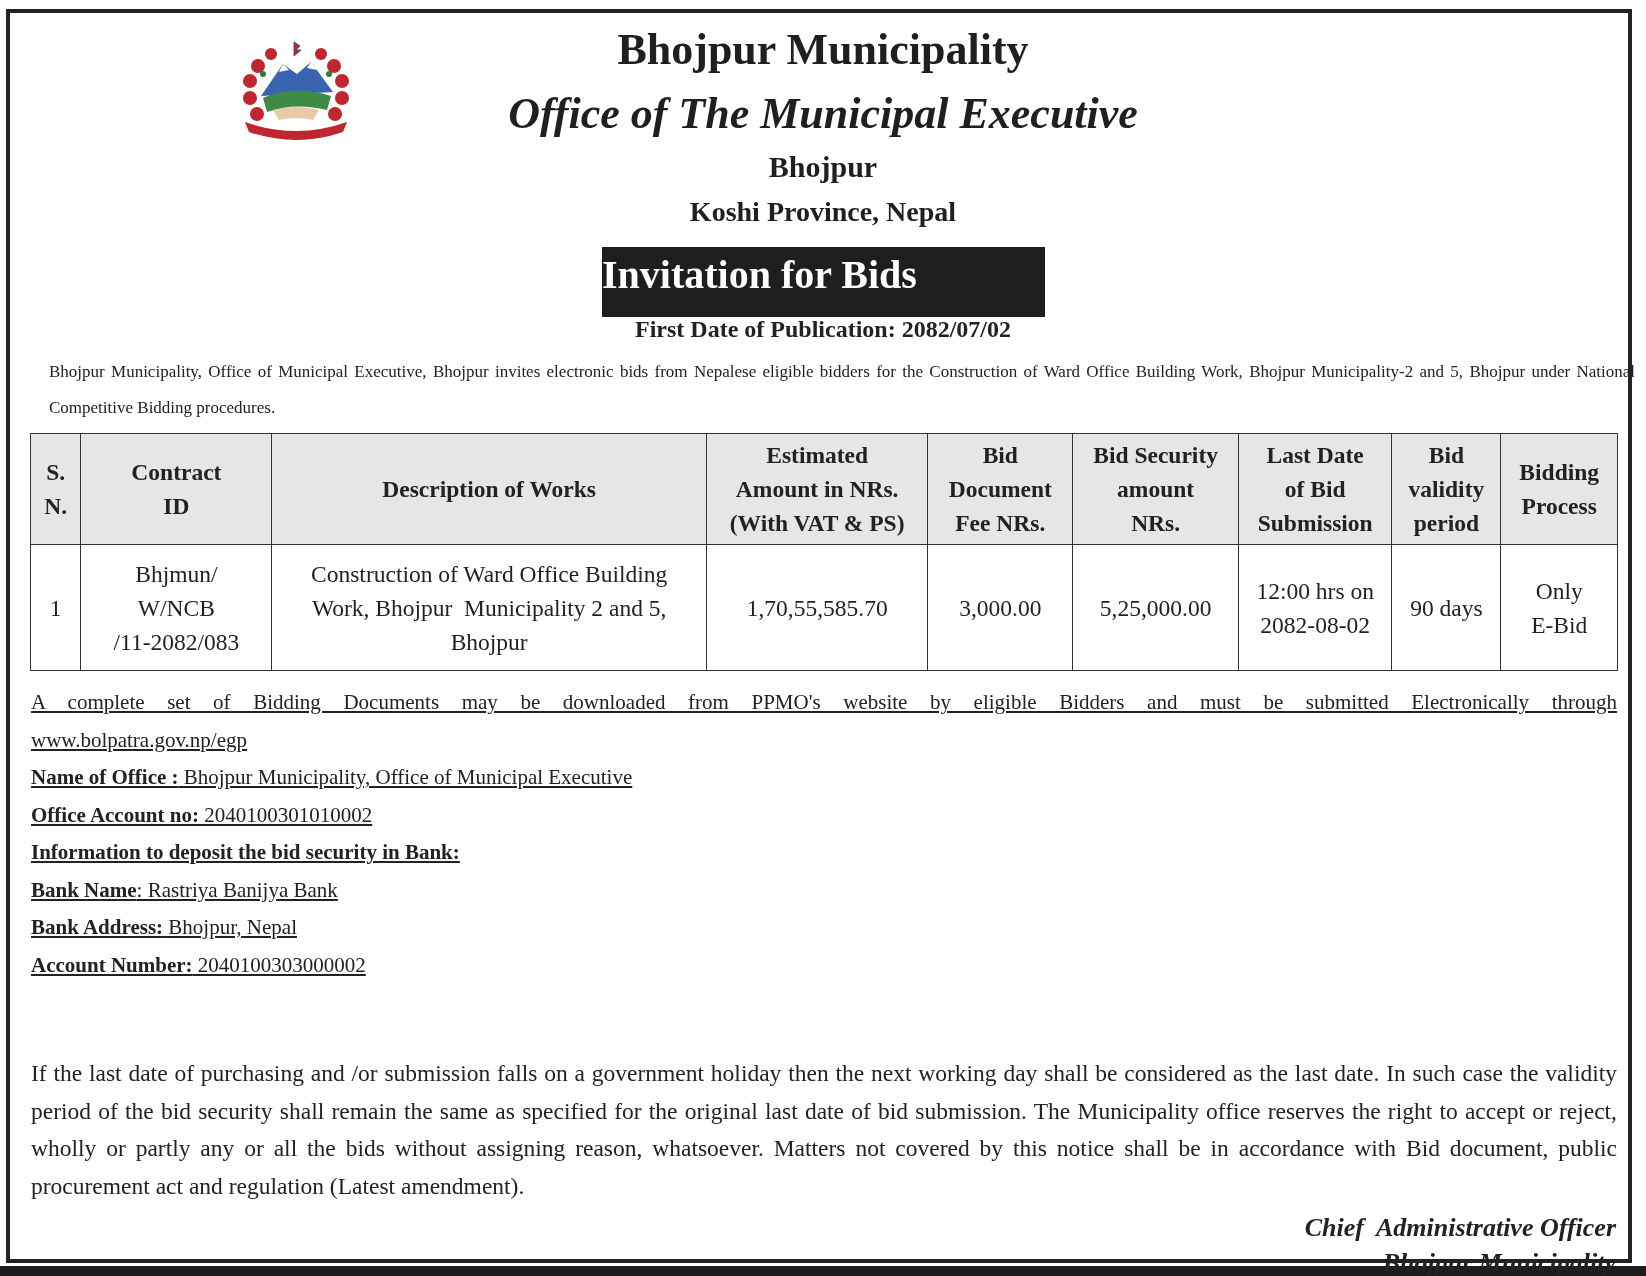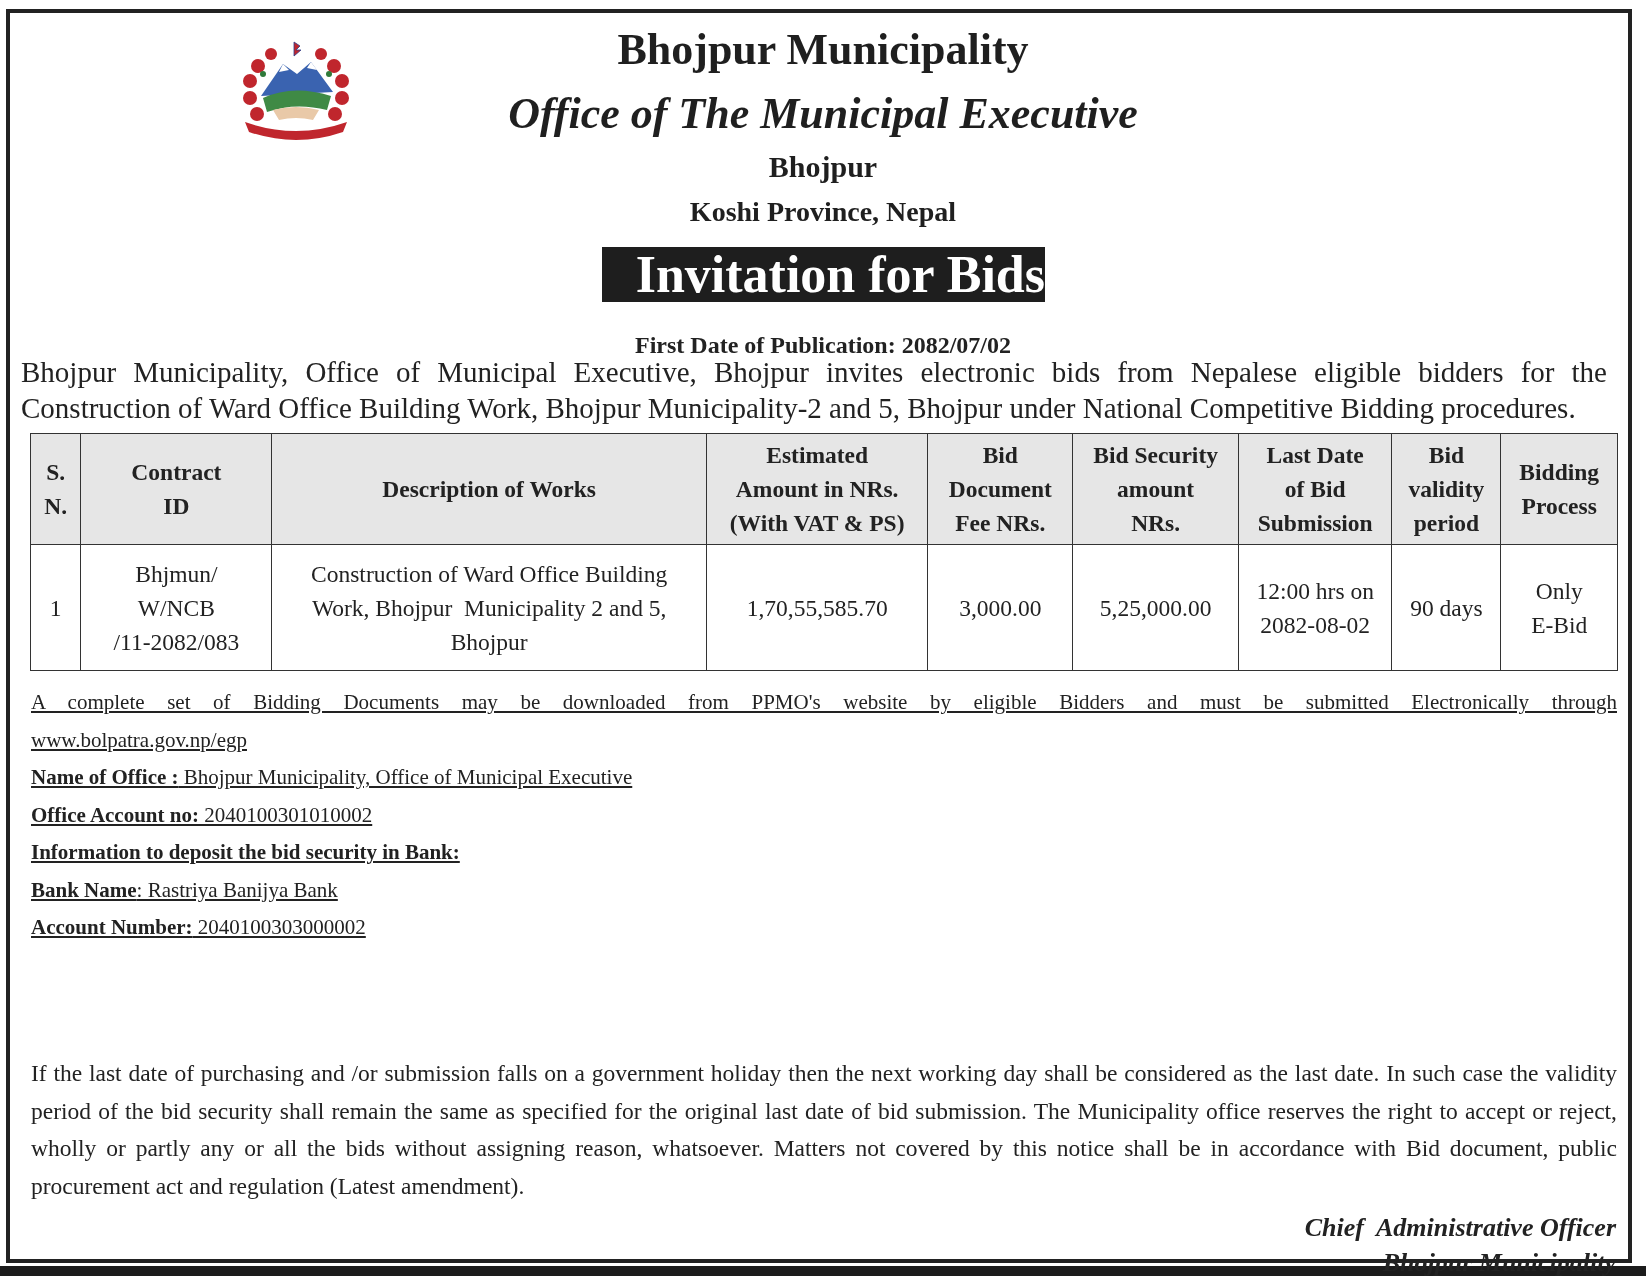--- a/index.html
+++ b/index.html
@@ -6,24 +6,24 @@
   body { width: 1646px; height: 1276px; position: relative; overflow: hidden; font-family: "Liberation Serif", "DejaVu Serif", serif; color: #222222; }
   .frame { position: absolute; left: 6px; top: 9px; width: 1626px; height: 1254px; border: 4px solid #222222; box-sizing: border-box; }
   .bottom-bar { position: absolute; left: 0; top: 1266px; width: 1646px; height: 10px; background: #1c1c1c; }
 
   .emblem { position: absolute; left: 233px; top: 36px; width: 126px; height: 110px; }
   .heading { position: absolute; left: 0; width: 1646px; text-align: center; font-weight: bold; color: #1f1f1f; }
   .h1 { top: 24px; font-size: 44px; }
   .h2 { top: 88px; font-size: 44px; font-style: italic; }
   .h3 { top: 150px; font-size: 30px; }
   .h4 { top: 196px; font-size: 28px; }
-  .ifb { position: absolute; left: 602px; top: 247px; width: 443px; height: 55px; background: #1e1e1e; color: #ffffff; font-size: 52px; font-weight: bold; text-align: right; line-height: 55px; }
-  .pubdate { position: absolute; left: 0; width: 1646px; top: 332px; text-align: center; font-size: 24px; font-weight: bold; }
+  .ifb { position: absolute; left: 602px; top: 247px; width: 443px; height: 70px; background: #1e1e1e; color: #ffffff; font-size: 40px; font-weight: bold; text-align: left; line-height: 55px; }
+  .pubdate { position: absolute; left: 0; width: 1646px; top: 316px; text-align: center; font-size: 24px; font-weight: bold; }
 
-  .para { position: absolute; left: 21px; width: 1586px; font-size: 29px; line-height: 36px; text-align: justify; text-align-last: left; }
+  .para { position: absolute; left: 49px; width: 1586px; font-size: 17px; line-height: 36px; text-align: justify; text-align-last: left; }
   .intro { top: 354px; }
 
   table.bids { position: absolute; left: 30px; top: 433px; width: 1588px; border-collapse: collapse; font-size: 23.5px; }
   table.bids th, table.bids td { border: 1.5px solid #333333; text-align: center; vertical-align: middle; padding: 0 4px; line-height: 34px; }
   table.bids th { background: #e6e6e6; font-weight: bold; height: 110px; }
   table.bids td { height: 125px; }
 
   .lines { position: absolute; left: 31px; top: 684px; width: 1586px; font-size: 21px; text-decoration: underline; }
   .lines .row { height: 37.5px; line-height: 37.5px; }
   .b { font-weight: bold; }
@@ -157,19 +157,20 @@
   </tbody>
 </table>
 
 <div class="lines">
   <div class="row" style="text-align:justify;text-align-last:justify;">A complete set of Bidding Documents may be downloaded from PPMO's website by eligible Bidders and must be submitted Electronically through</div>
   <div class="row">www.bolpatra.gov.np/egp</div>
   <div class="row"><span class="b">Name of Office :</span><span> Bhojpur Municipality, Office of Municipal Executive</span></div>
   <div class="row"><span class="b">Office Account no:</span><span> 2040100301010002</span></div>
   <div class="row b">Information to deposit the bid security in Bank:</div>
   <div class="row"><span class="b">Bank Name</span><span>: Rastriya Banijya Bank</span></div>
+  <div class="row"><span class="b">Bank Address:</span><span> Bhojpur, Nepal</span></div>
   <div class="row"><span class="b">Account Number:</span><span> 2040100303000002</span></div>
 </div>
 
 <div class="closing">If the last date of purchasing and /or submission falls on a government holiday then the next working day shall be considered as the last date. In such case the validity period of the bid security shall remain the same as specified for the original last date of bid submission. The Municipality office reserves the right to accept or reject, wholly or partly any or all the bids without assigning reason, whatsoever. Matters not covered by this notice shall be in accordance with Bid document, public procurement act and regulation (Latest amendment).</div>
 
 <div class="sign sign1" style="white-space:pre">Chief  Administrative Officer</div>
 <div class="sign sign2">Bhojpur Municipality</div>
 
 </body></html>

